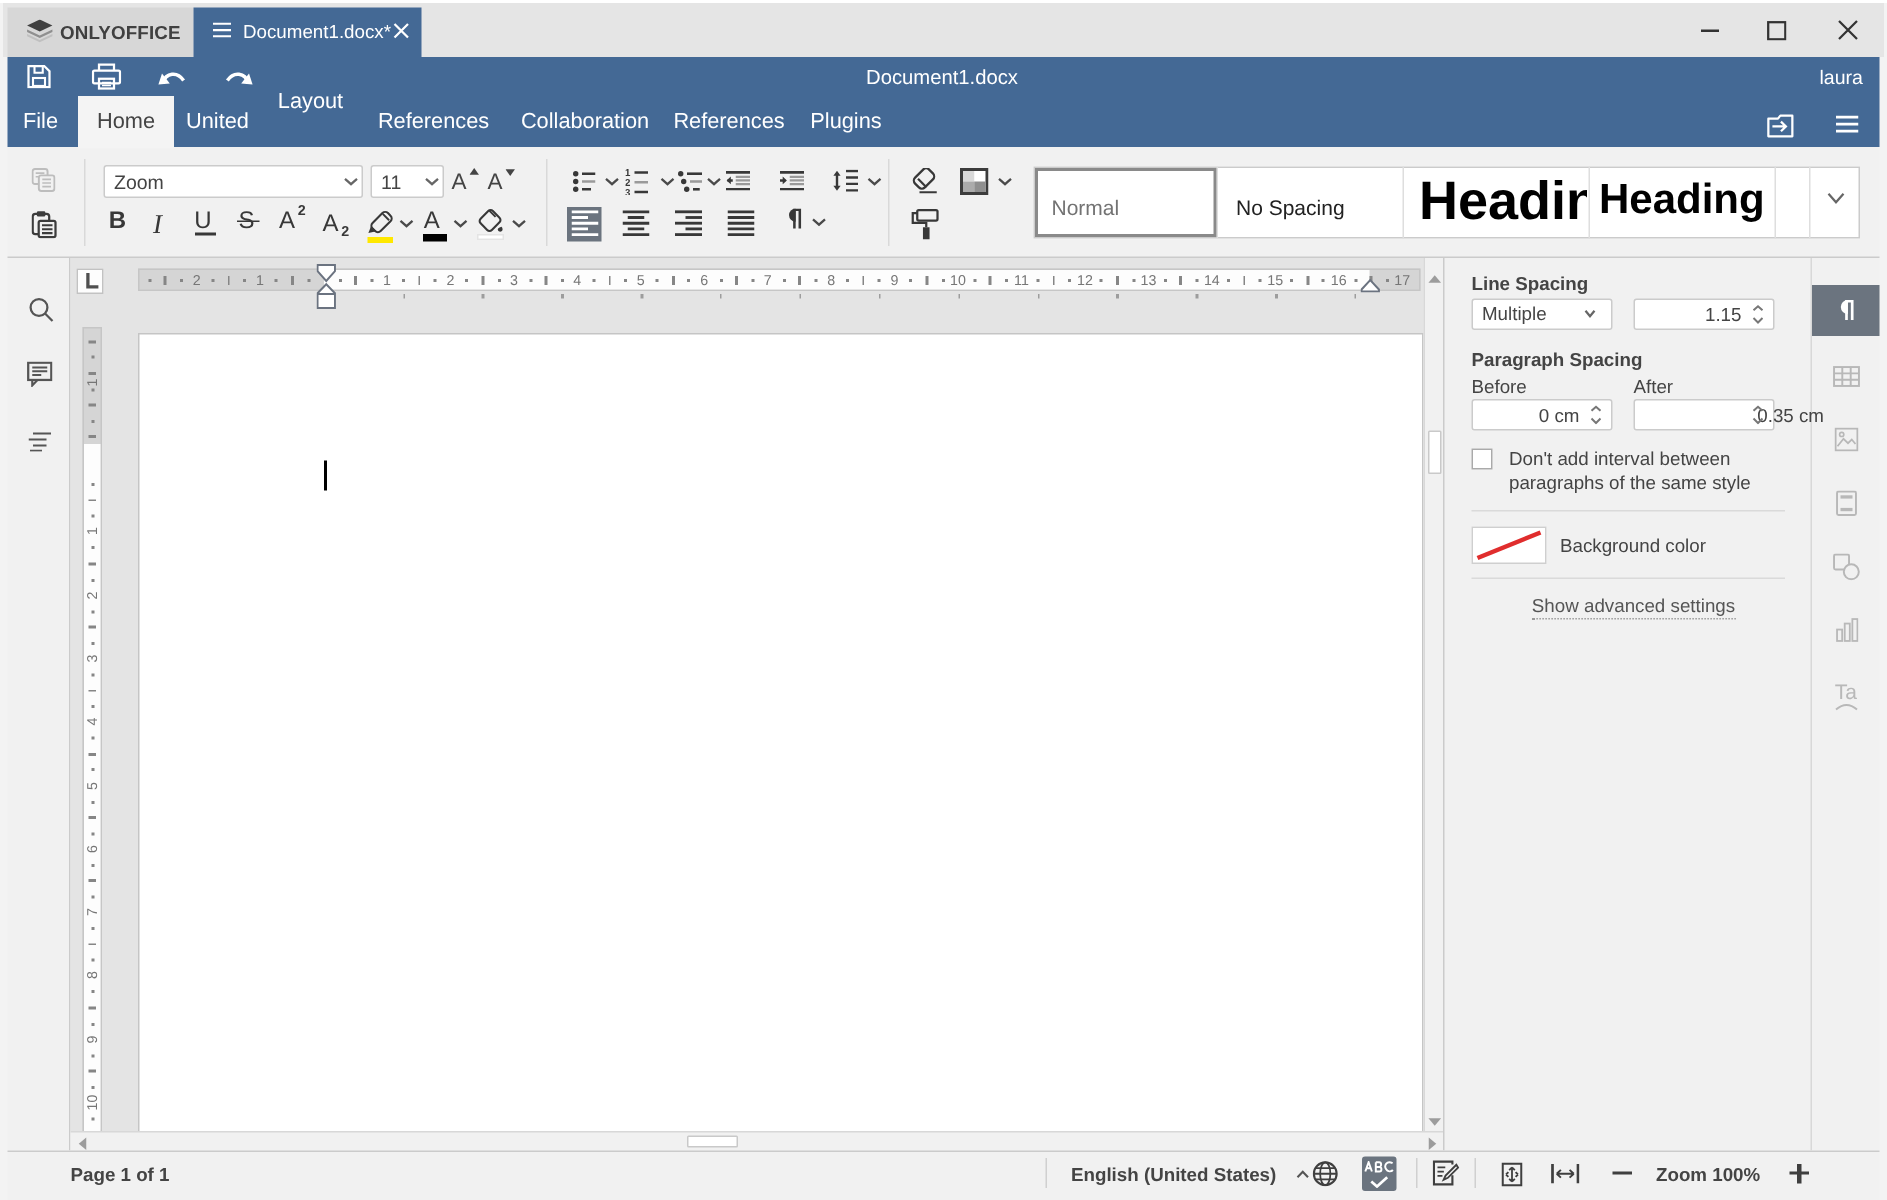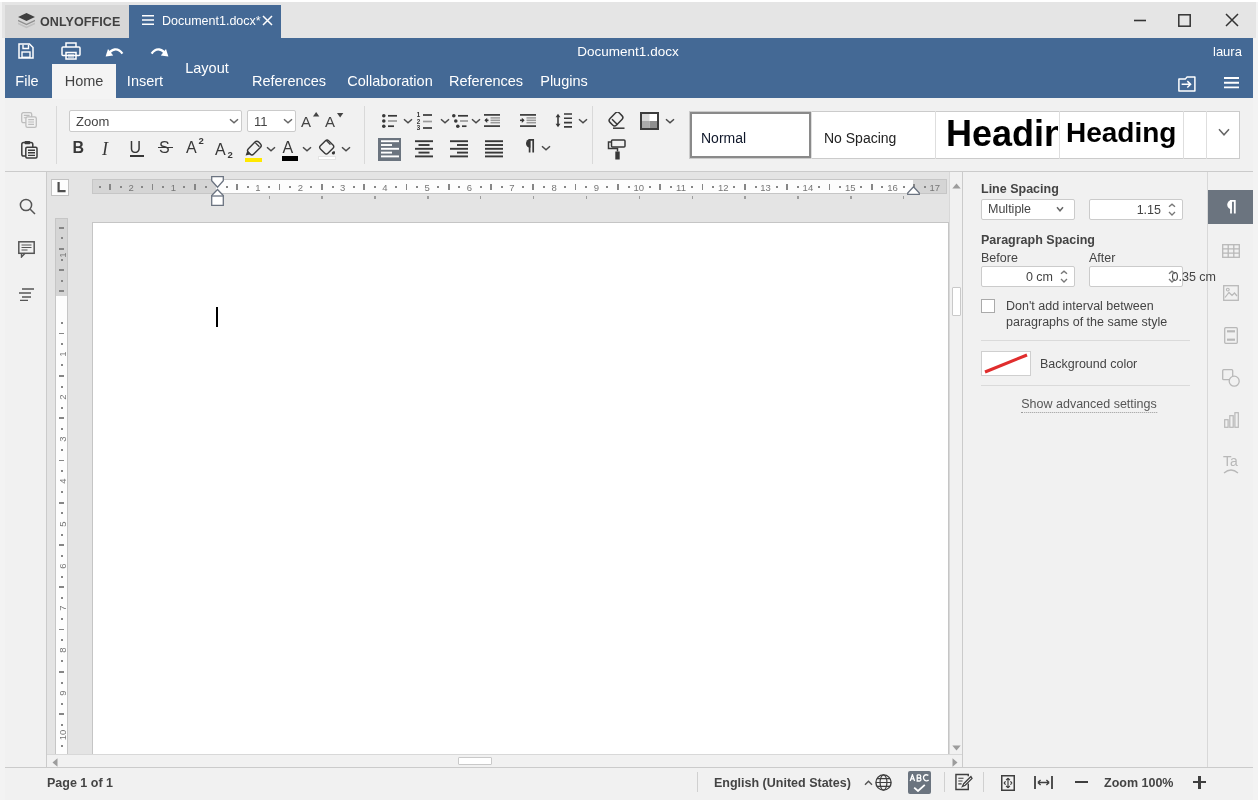--- a/index.html
+++ b/index.html
@@ -57,21 +57,21 @@
 <svg style="position:absolute;left:1178px;top:74.5px" width="18" height="17" viewBox="0 0 18 17" fill="none">
 <path d="M0.9 15.9 V4.1 H7.3 L8.9 2.1 H16.9 V15.9 Z" stroke="#fff" stroke-width="1.5" fill="none" stroke-linejoin="round"></path>
 <path d="M3.6 9.3 H11.6 M9.3 6.1 L12.6 9.3 L9.3 12.5" stroke="#fff" stroke-width="1.5" fill="none"></path>
 </svg>
 <svg style="position:absolute;left:1224px;top:77px" width="15" height="12" viewBox="0 0 15 12" fill="none">
     <path d="M0 1 H15 M0 5.7 H15 M0 10.4 H15" stroke="#fff" stroke-width="1.9"></path>
   </svg>
 <div style="position:absolute;left:52px;top:64px;width:64px;height:34px;background:#f4f4f4;"></div>
 <div style="position:absolute;left:27px;top:73px;transform:translateX(-50%);font-size:14.5px;color:#fff;font-weight:400;white-space:nowrap;">File</div>
 <div style="position:absolute;left:84px;top:73px;transform:translateX(-50%);font-size:14.5px;color:#444;font-weight:400;white-space:nowrap;">Home</div>
-<div style="position:absolute;left:145px;top:73px;transform:translateX(-50%);font-size:14.5px;color:#fff;font-weight:400;white-space:nowrap;">Insert</div>
+<div style="position:absolute;left:145px;top:73px;transform:translateX(-50%);font-size:14.5px;color:#fff;font-weight:400;white-space:nowrap;">United</div>
 <div style="position:absolute;left:207px;top:60px;transform:translateX(-50%);font-size:14.5px;color:#fff;font-weight:400;white-space:nowrap;">Layout</div>
 <div style="position:absolute;left:289px;top:73px;transform:translateX(-50%);font-size:14.5px;color:#fff;font-weight:400;white-space:nowrap;">References</div>
 <div style="position:absolute;left:390px;top:73px;transform:translateX(-50%);font-size:14.5px;color:#fff;font-weight:400;white-space:nowrap;">Collaboration</div>
 <div style="position:absolute;left:486px;top:73px;transform:translateX(-50%);font-size:14.5px;color:#fff;font-weight:400;white-space:nowrap;">References</div>
 <div style="position:absolute;left:564px;top:73px;transform:translateX(-50%);font-size:14.5px;color:#fff;font-weight:400;white-space:nowrap;">Plugins</div>
 <div style="position:absolute;left:5px;top:98px;width:1248px;height:74px;background:#f1f1f1;"></div>
 <div style="position:absolute;left:5px;top:171px;width:1248px;height:1px;background:#cbcbcb;"></div>
 <div style="position:absolute;left:52px;top:96px;width:64px;height:3px;background:#f4f4f4;"></div>
 <svg style="position:absolute;left:21px;top:112px" width="16" height="17" viewBox="0 0 16 17" fill="none">
 <rect x="0.7" y="0.7" width="10" height="10" rx="1.6" stroke="#bdbdbd" stroke-width="1.3" fill="none"></rect>
@@ -254,21 +254,21 @@
 <path d="M4.5 3 H1.5 V9.5 H10.5 V12.5" stroke="#383838" stroke-width="1.5" fill="none"></path>
 <rect x="8.3" y="12.5" width="4.4" height="8" fill="#383838"></rect>
 </svg>
 <div style="position:absolute;left:689px;top:111px;width:551px;height:48px;background:#fff;border:1px solid #cbcbcb;"></div>
 <div style="position:absolute;left:811px;top:111px;width:1px;height:48px;background:#dedede;"></div>
 <div style="position:absolute;left:935px;top:111px;width:1px;height:48px;background:#dedede;"></div>
 <div style="position:absolute;left:1059px;top:111px;width:1px;height:48px;background:#dedede;"></div>
 <div style="position:absolute;left:1183px;top:111px;width:1px;height:48px;background:#dedede;"></div>
 <div style="position:absolute;left:1206px;top:111px;width:1px;height:48px;background:#dedede;"></div>
 <div style="position:absolute;left:690px;top:112px;width:121px;height:46px;border:2px solid #8a8a8a;"></div>
-<div style="position:absolute;left:701px;top:130px;font-size:14px;color:#0f172a;font-weight:400;white-space:nowrap;">Normal</div>
+<div style="position:absolute;left:701px;top:130px;font-size:14px;color:#737373;font-weight:400;white-space:nowrap;">Normal</div>
 <div style="position:absolute;left:824px;top:130px;font-size:14px;color:#222;font-weight:400;white-space:nowrap;">No Spacing</div>
 <div style="position:absolute;left:936px;top:112px;width:122px;height:46px;overflow:hidden;">
     <div style="position:absolute;left:10px;top:0.5px;font-size:36px;color:#000;font-weight:700;white-space:nowrap;">Heading 1</div>
   </div>
 <div style="position:absolute;left:1060px;top:112px;width:122px;height:46px;overflow:hidden;">
     <div style="position:absolute;left:6px;top:5px;font-size:28px;color:#000;font-weight:700;white-space:nowrap;">Heading 2</div>
   </div>
 <svg style="position:absolute;left:1217.5px;top:128px" width="12" height="8" viewBox="0 0 12 8" fill="none">
     <path d="M1 1.2 L6.0 6.8 L11 1.2" stroke="#666" stroke-width="1.5" fill="none"></path>
   </svg>

